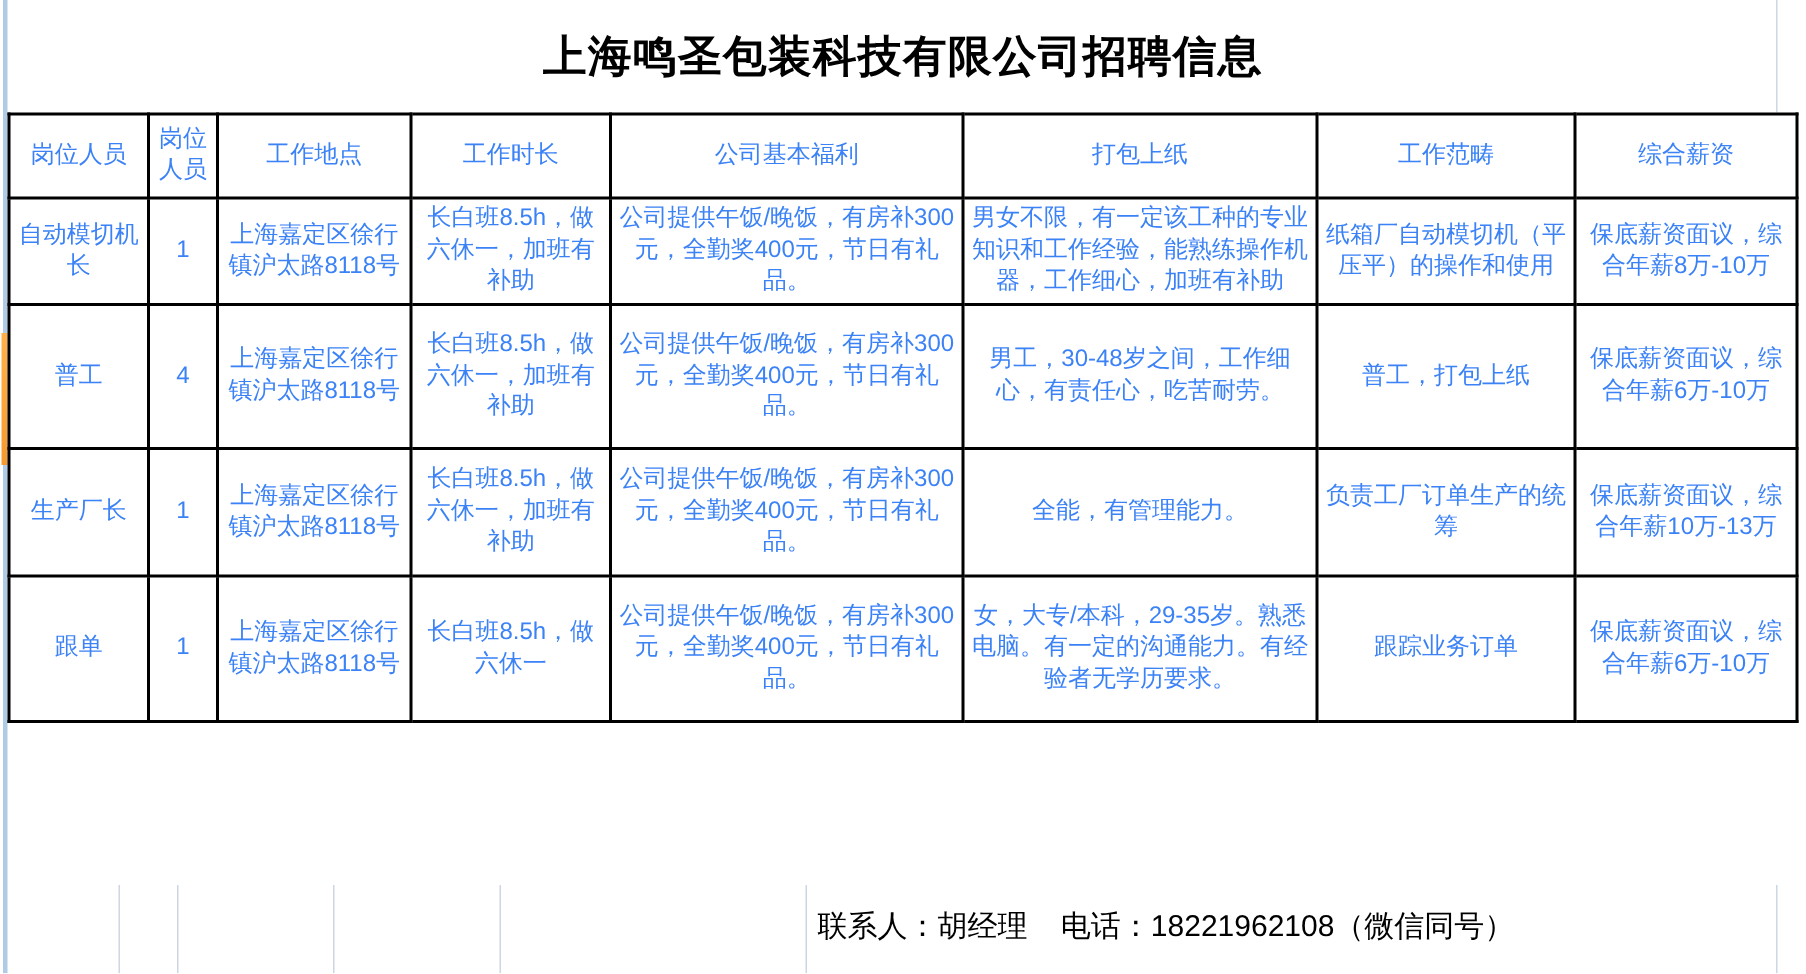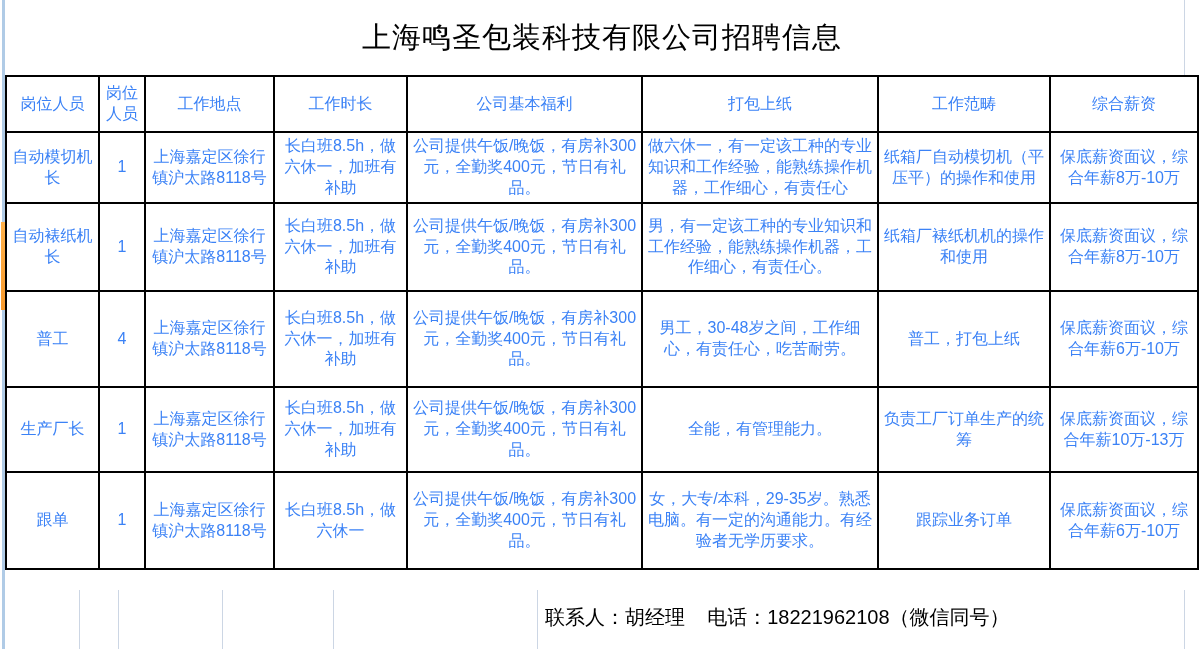--- a/index.html
+++ b/index.html
@@ -38,21 +38,21 @@
   .above { top: 0; height: 75px; }
   
   .title {
     position: absolute;
     left: 5px; top: 0;
     width: 1194px; height: 75px;
     display: flex;
     align-items: center;
     justify-content: center;
     font-family: "Liberation Serif", "DejaVu Serif", serif;
-    font-weight: normal;
+    font-weight: bold;
     font-size: 29px;
     color: #000000;
     letter-spacing: 1px;
   }
   
   table.sheet {
     position: absolute;
     left: 5px; top: 75px;
     width: 1194px;
     border-collapse: collapse;
@@ -124,32 +124,22 @@
         <th>综合薪资</th>
       </tr>
     </thead>
     <tbody>
       <tr style="height:71px">
         <td>自动模切机长</td>
         <td>1</td>
         <td>上海嘉定区徐行镇沪太路8118号</td>
         <td>长白班8.5h，做六休一，加班有补助</td>
         <td>公司提供午饭/晚饭，有房补300元，全勤奖400元，节日有礼品。</td>
-        <td>做六休一，有一定该工种的专业知识和工作经验，能熟练操作机器，工作细心，有责任心</td>
+        <td>男女不限，有一定该工种的专业知识和工作经验，能熟练操作机器，工作细心，加班有补助</td>
         <td>纸箱厂自动模切机（平压平）的操作和使用</td>
-        <td>保底薪资面议，综合年薪8万-10万</td>
-      </tr>
-      <tr style="height:88px">
-        <td>自动裱纸机长</td>
-        <td>1</td>
-        <td>上海嘉定区徐行镇沪太路8118号</td>
-        <td>长白班8.5h，做六休一，加班有补助</td>
-        <td>公司提供午饭/晚饭，有房补300元，全勤奖400元，节日有礼品。</td>
-        <td>男，有一定该工种的专业知识和工作经验，能熟练操作机器，工作细心，有责任心。</td>
-        <td>纸箱厂裱纸机机的操作和使用</td>
         <td>保底薪资面议，综合年薪8万-10万</td>
       </tr>
       <tr style="height:96px">
         <td>普工</td>
         <td>4</td>
         <td>上海嘉定区徐行镇沪太路8118号</td>
         <td>长白班8.5h，做六休一，加班有补助</td>
         <td>公司提供午饭/晚饭，有房补300元，全勤奖400元，节日有礼品。</td>
         <td>男工，30-48岁之间，工作细心，有责任心，吃苦耐劳。</td>
         <td>普工，打包上纸</td>

